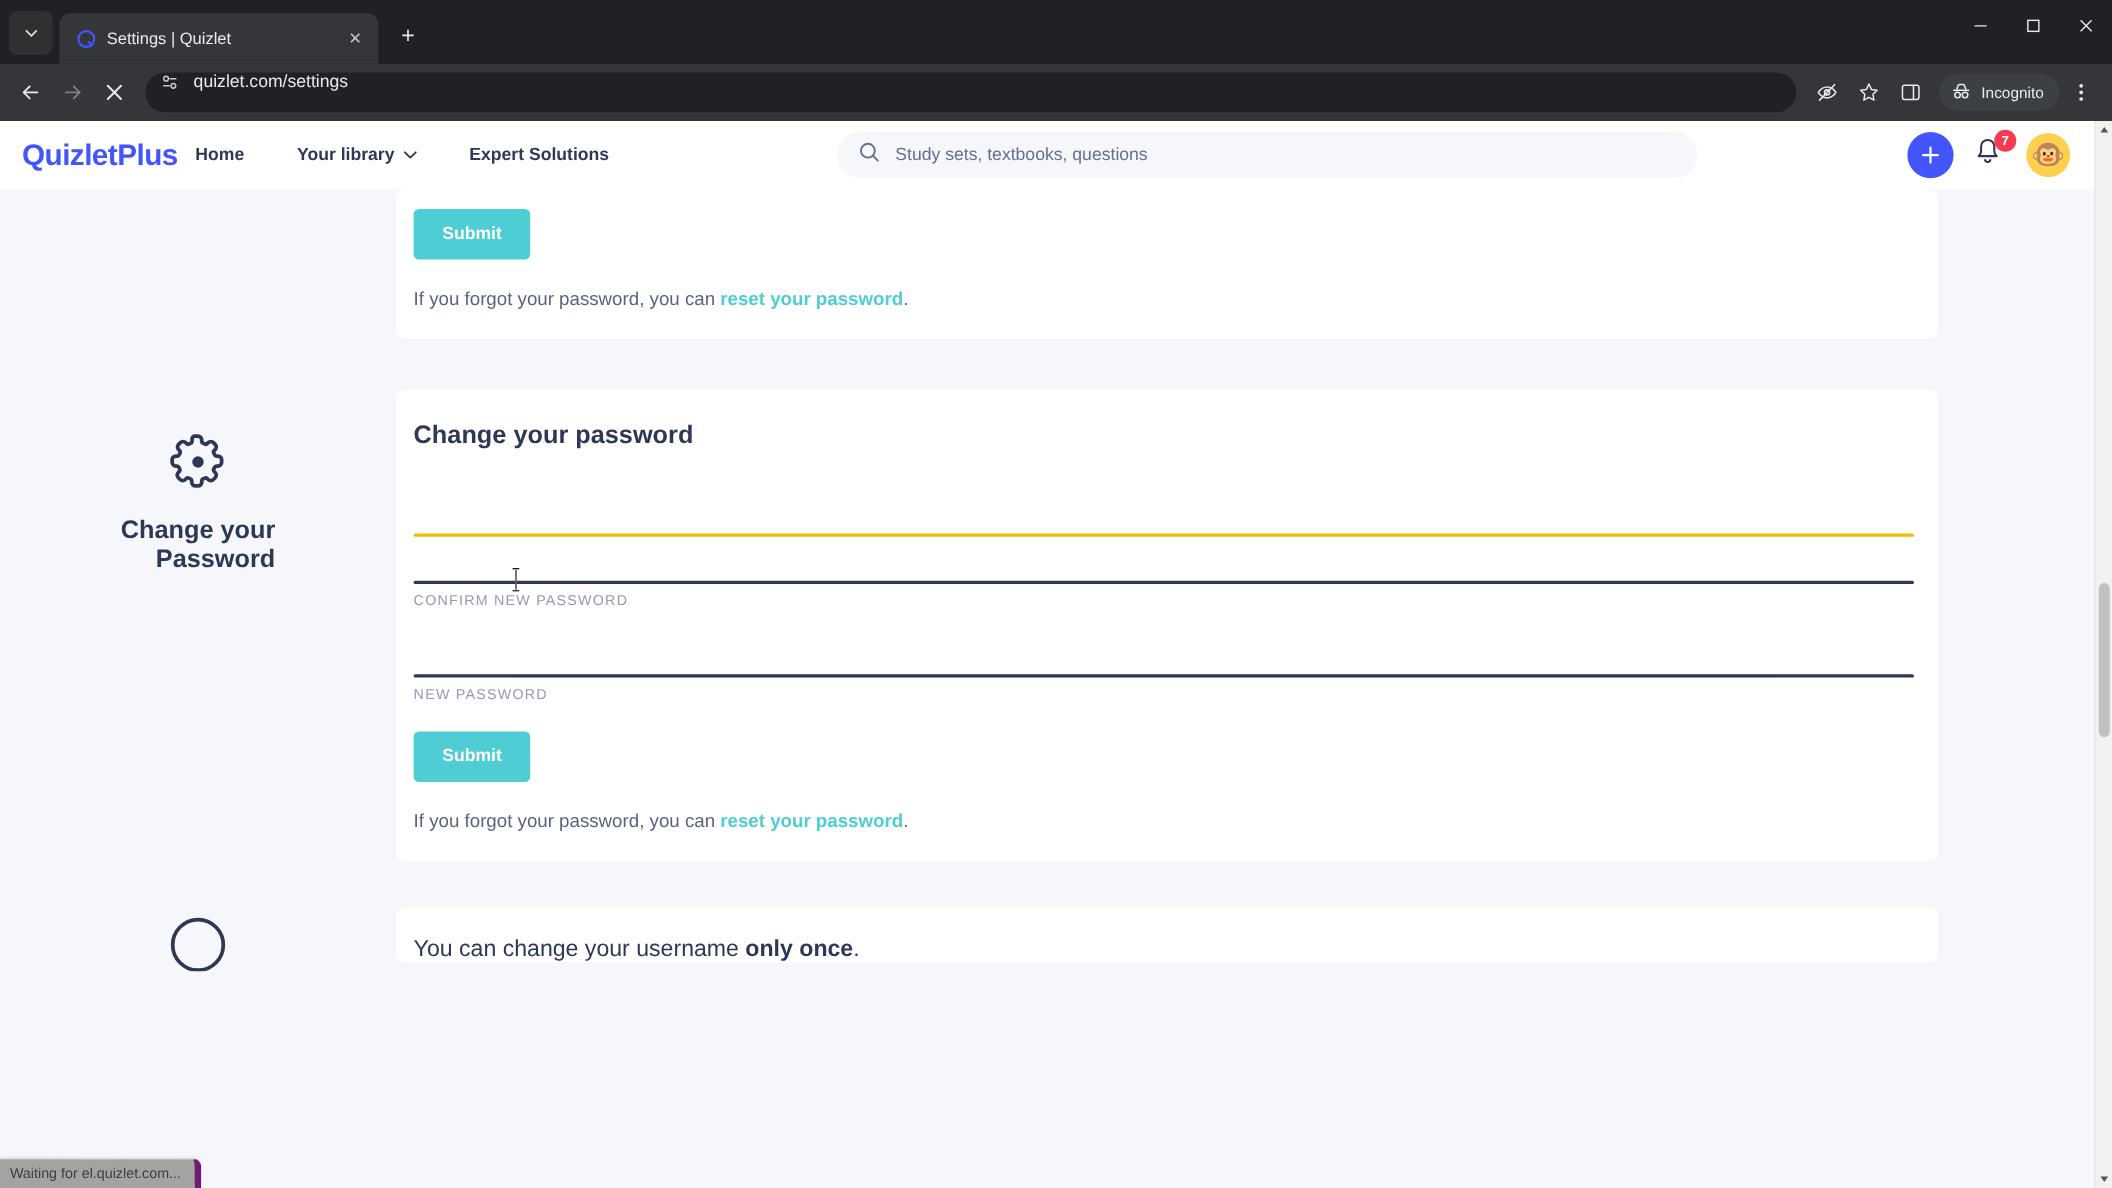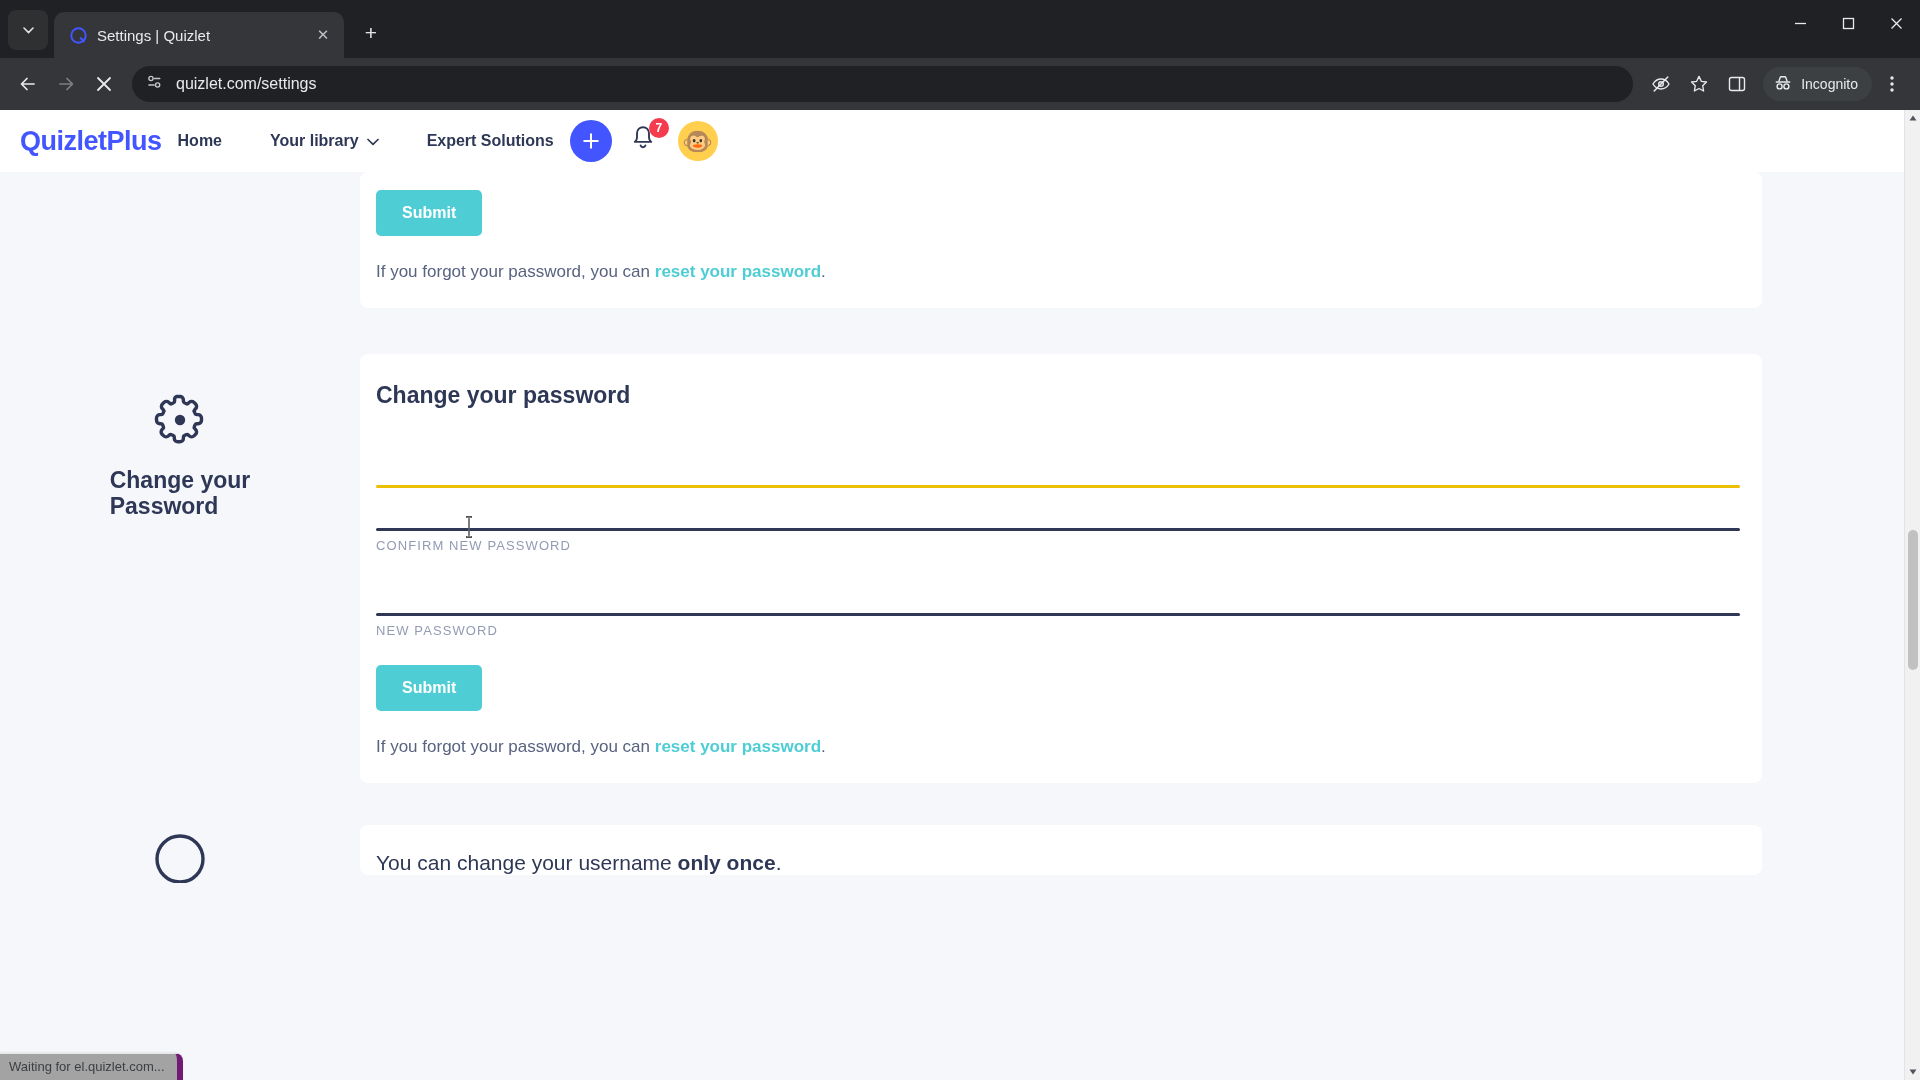--- a/index.html
+++ b/index.html
@@ -62,21 +62,21 @@
     display: flex; align-items: center; padding: 0 10px; gap: 2px;
   }
   .tb-btn {
     width: 36px; height: 36px; border-radius: 50%;
     display: flex; align-items: center; justify-content: center;
     color: #e8eaed; cursor: pointer; flex: none;
   }
   .tb-btn.disabled { color: #7d8084; }
   .omnibox {
     flex: 1; height: 36px; background: #202124; border-radius: 18px;
-    display: flex; align-items: center; padding: 0 14px; gap: 12px;
+    display: flex; padding: 0 14px; gap: 12px;
     margin: 0 8px; cursor: text;
   }
   .omnibox-url { color: #e8eaed; font-size: 16px; }
   .tb-right { display: flex; align-items: center; gap: 2px; }
   .incognito-pill {
     height: 34px; border-radius: 17px; background: #3c4043;
     display: flex; align-items: center; gap: 8px; padding: 0 14px 0 10px;
     color: #e8eaed; font-size: 14px; cursor: pointer; margin-left: 6px;
   }
 
@@ -135,21 +135,21 @@
   .content { position: relative; }
   .row {
     display: flex; align-items: flex-start; padding: 0 20px 0 0;
   }
   .row-aside {
     width: 360px; flex: none; display: flex; flex-direction: column;
     align-items: center; padding-top: 38px;
   }
   .aside-icon { margin-bottom: 16px; }
   .aside-title {
-    font-size: 23px; font-weight: bold; color: #2e3856; text-align: left;
+    font-size: 23px; font-weight: bold; color: #2e3856; text-align: right;
     line-height: 1.12; max-width: 210px;
   }
   .card {
     flex: 1; background: #ffffff; border-radius: 8px;
     padding: 28px 22px 26px 16px; margin-right: 122px;
   }
   .card-title {
     font-size: 23px; font-weight: bold; color: #2e3856; margin-bottom: 36px;
   }
 
@@ -342,20 +342,31 @@
               <svg width="12" height="8" viewBox="0 0 12 8">
                   <path d="M1 1.5L6 6.3l5-4.8" stroke="#2e3856" stroke-width="1.7" fill="none" stroke-linecap="round" stroke-linejoin="round"></path>
                 </svg>
             </span>
           </div>
           <div class="nav-item">
             <span>Expert Solutions</span>
           </div>
         </div>
 
+        <div class="search-wrap">
+          <div class="search-box">
+            <span>
+              <svg width="19" height="19" viewBox="0 0 19 19">
+                <circle cx="8" cy="8" r="6.3" fill="none" stroke="#646f90" stroke-width="1.7"></circle>
+                <path d="M12.6 12.6l4.4 4.4" stroke="#646f90" stroke-width="1.7" stroke-linecap="round"></path>
+              </svg>
+            </span>
+            <span class="search-placeholder">Study sets, textbooks, questions</span>
+          </div>
+        </div>
 
         <div class="header-right">
           <div class="plus-btn">
             <svg width="18" height="18" viewBox="0 0 18 18">
                 <path d="M9 2.2v13.6M2.2 9h13.6" stroke="#ffffff" stroke-width="2" stroke-linecap="round"></path>
               </svg>
           </div>
           <div class="bell-wrap">
             <svg width="26" height="28" viewBox="0 0 26 28">
               <path d="M13 3.2c-3.4 0-6 2.6-6 6v4.3c0 1.5-.6 2.9-1.7 3.9l-.5.5h16.4l-.5-.5a5.3 5.3 0 0 1-1.7-3.9V9.2c0-3.4-2.6-6-6-6z" fill="none" stroke="#2e3856" stroke-width="1.9" stroke-linejoin="round"></path>

